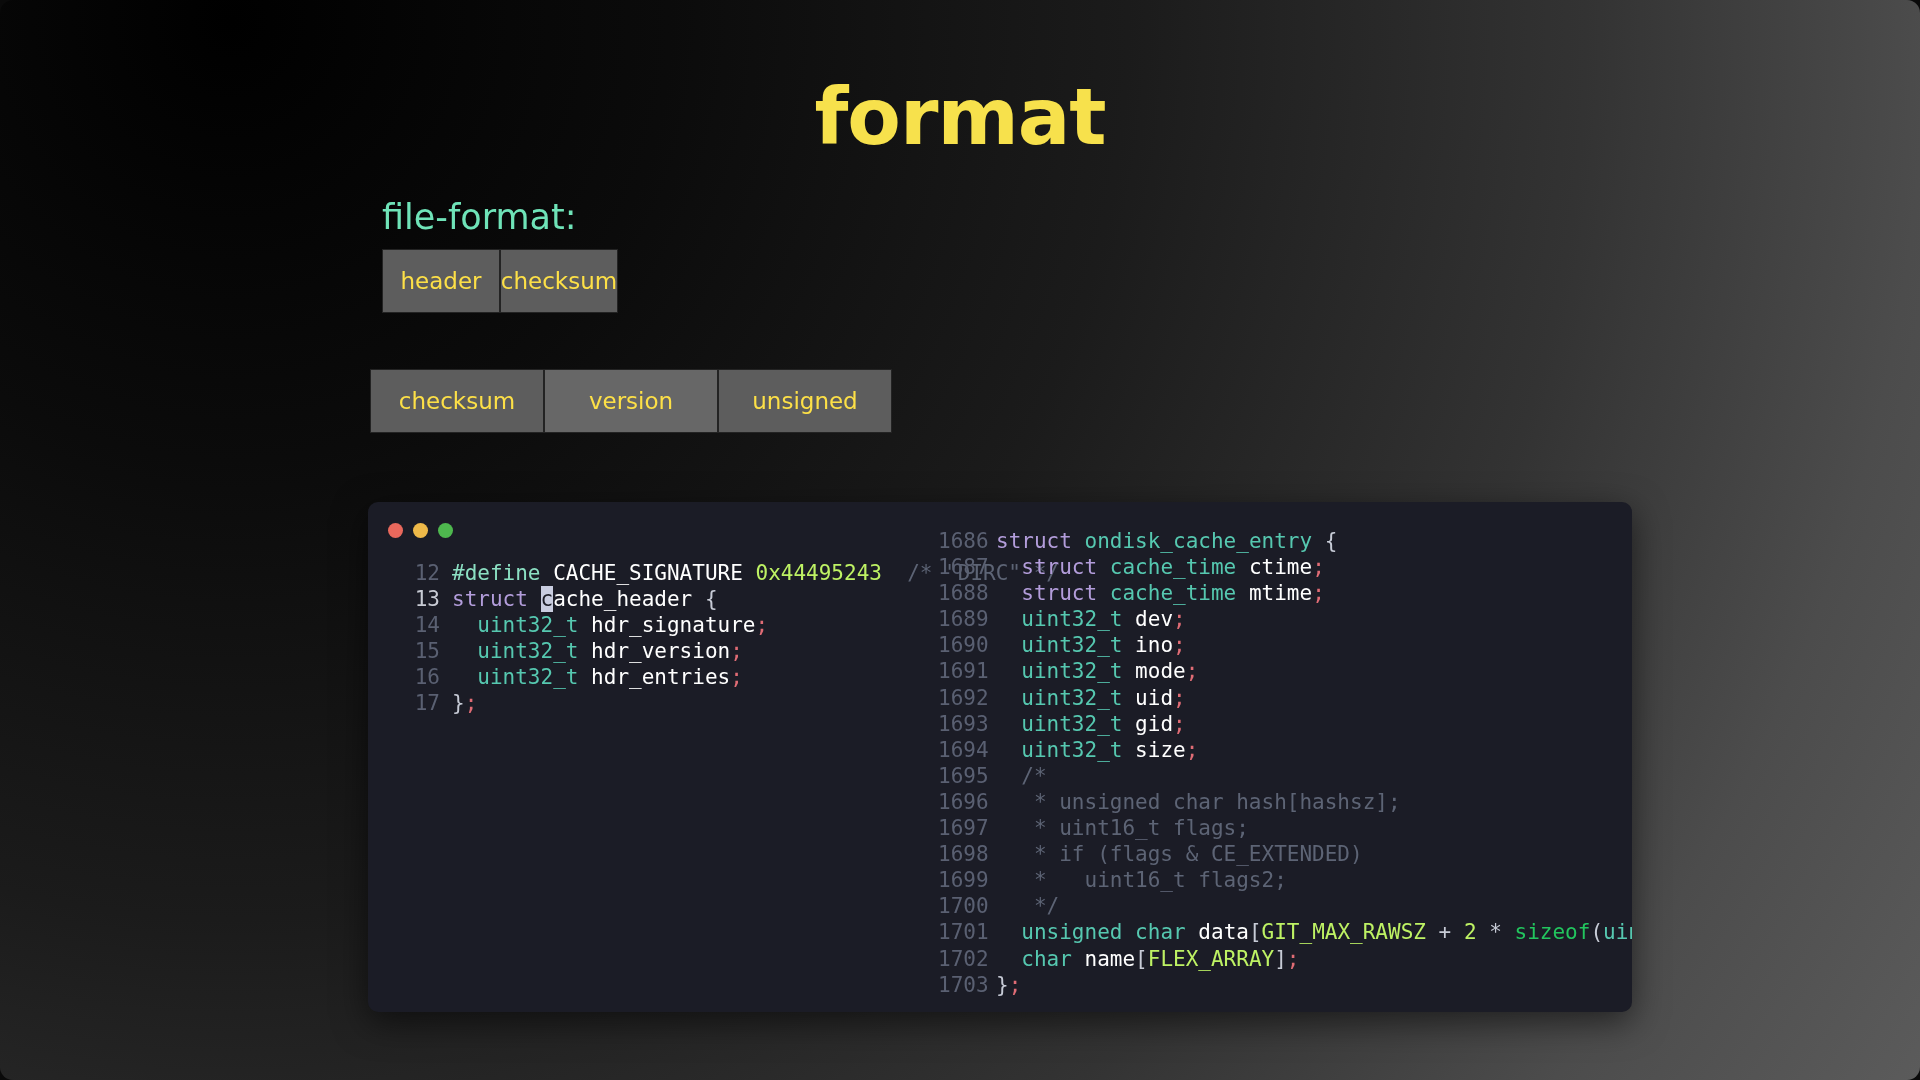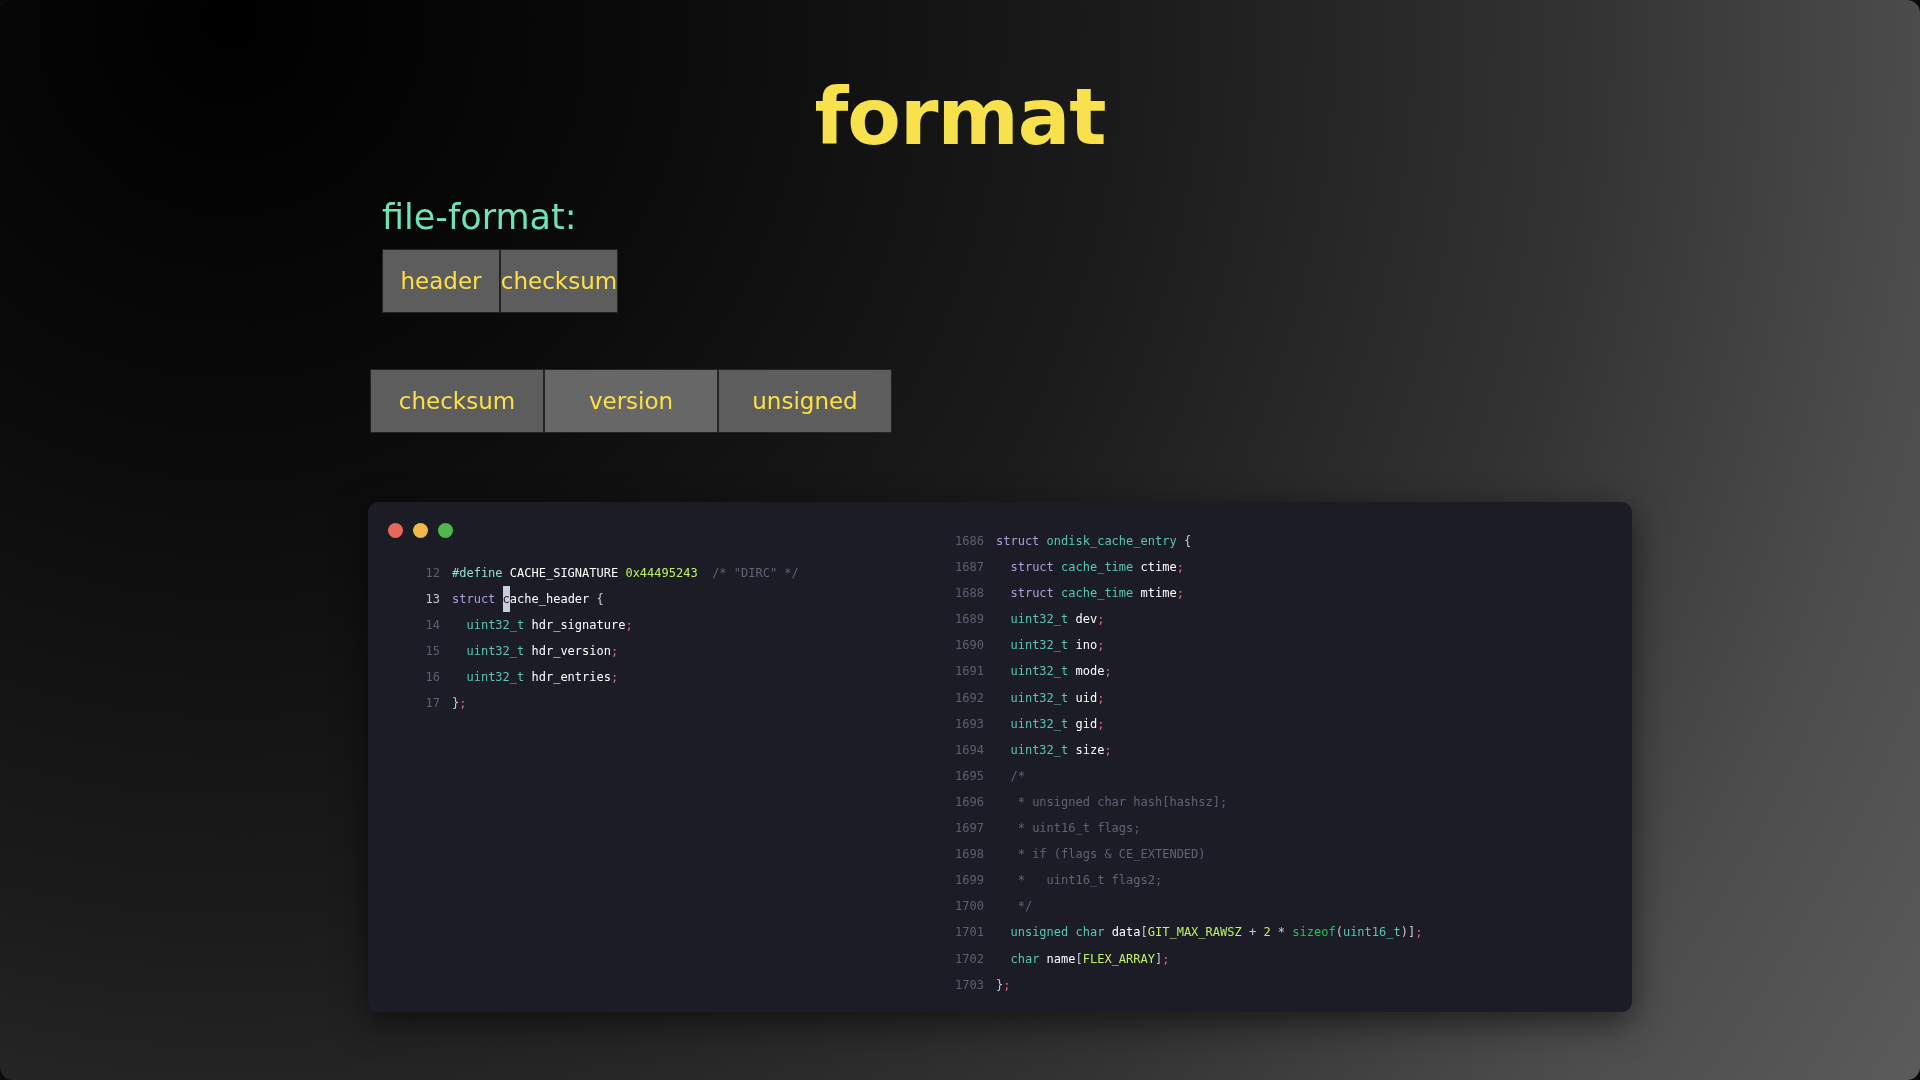--- a/index.html
+++ b/index.html
@@ -110,21 +110,21 @@
     gap: 10px;
   }
   .dot { width: 15px; height: 15px; border-radius: 50%; }
   .dot.red    { background: #e9685c; }
   .dot.yellow { background: #eeb949; }
   .dot.green  { background: #4eb84e; }
 
   .code-col {
     position: absolute;
     font-family: "DejaVu Sans Mono", monospace;
-    font-size: 12px;
+    font-size: 21px;
     line-height: 26.1px;
     white-space: pre;
   }
   #code-left  { left: 26px;  top: 58px; }
   #code-right { left: 570px; top: 26px; }
 
   .ln {
     display: inline-block;
     width: 46px;
     text-align: right;

